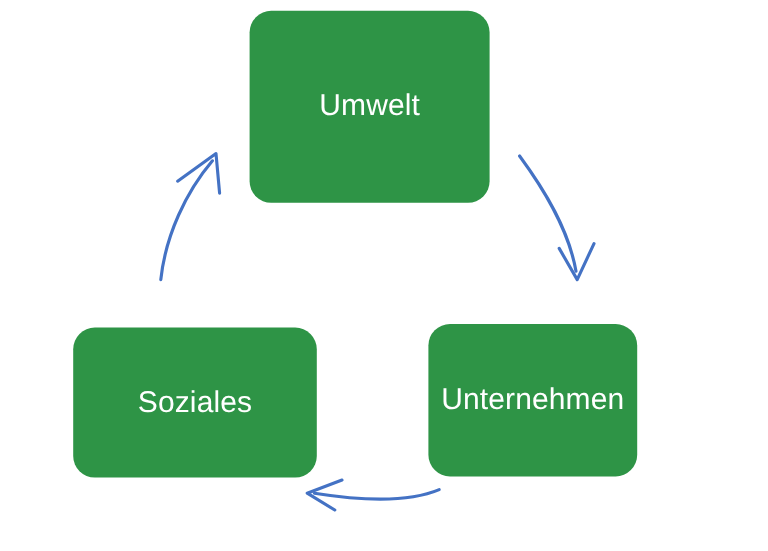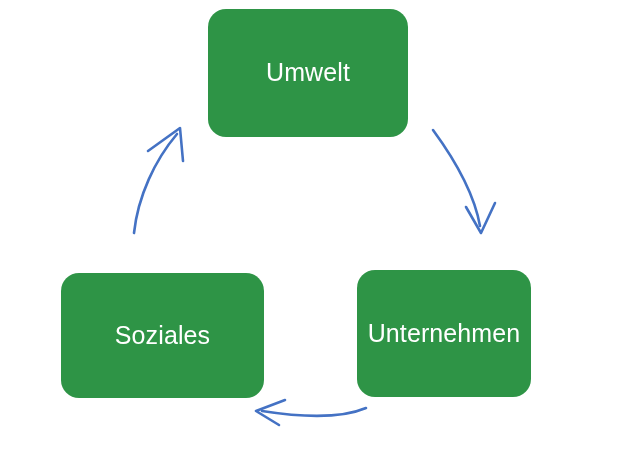--- a/index.html
+++ b/index.html
@@ -33,21 +33,21 @@
     font-weight: 400;
     line-height: 1.1;
     letter-spacing: 0.1px;
     white-space: nowrap;
     text-align: center;
   }
   #node-umwelt {
     left: 208px;
     top: 9px;
     width: 200px;
-    height: 128px;
+    height: 160px;
   }
   #node-soziales {
     left: 61px;
     top: 273px;
     width: 203px;
     height: 125px;
   }
   #node-unternehmen {
     left: 357px;
     top: 270px;

